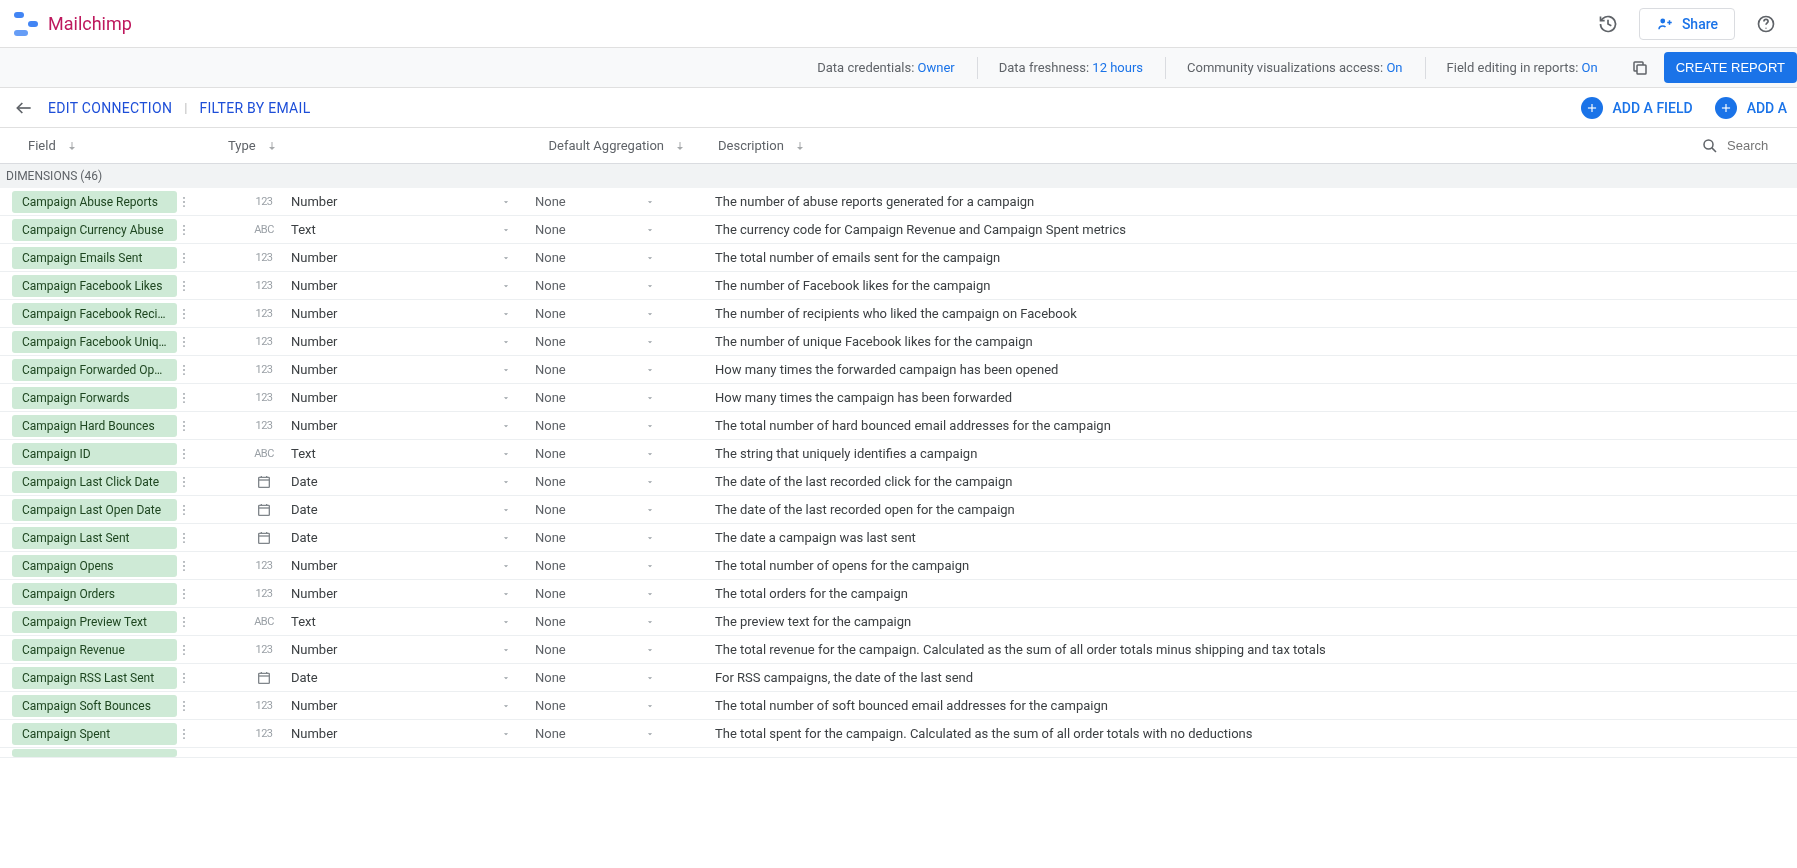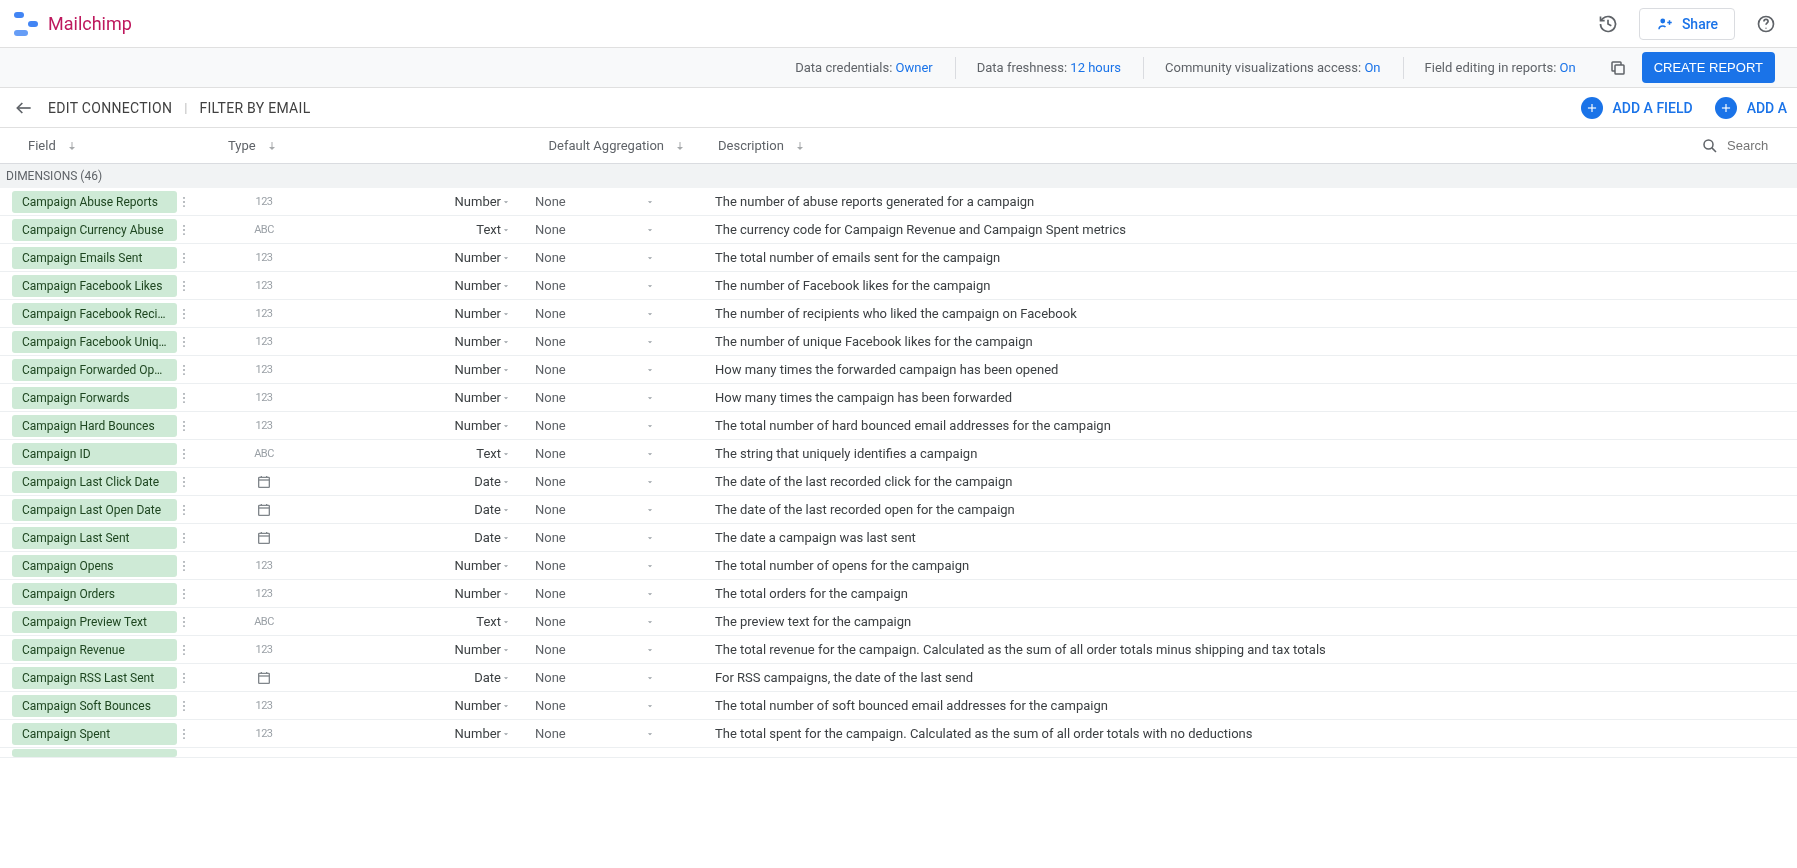--- a/index.html
+++ b/index.html
@@ -28,42 +28,42 @@
     display:flex; align-items:center; gap:8px;
     border:1px solid #dadce0; border-radius:4px;
     padding:6px 16px; color:#1a73e8; font-size:14px; font-weight:500; cursor:pointer;
   }
   .share-btn svg { fill:#1a73e8; }
 
   
   .infobar {
     display:flex; align-items:center; justify-content:flex-end;
     height:40px; background:#f8f9fa; border-bottom:1px solid #e0e0e0;
-    padding-right:22px; font-size:13px;
+    padding-right:0; font-size:13px;
   }
   .infobar .seg { padding:0 22px; position:relative; color:#5f6368; }
   .infobar .seg + .seg::before {
     content:""; position:absolute; left:0; top:50%; transform:translateY(-50%);
     height:22px; width:1px; background:#dadce0;
   }
   .infobar .seg a { color:#1a73e8; cursor:pointer; }
   .infobar .copy { width:36px;height:36px; display:flex;align-items:center;justify-content:center; color:#5f6368; cursor:pointer; margin-left:2px;}
   .create-report {
     background:#1a73e8; color:#fff; border:none;
     font-size:13px; font-weight:500; padding:8px 12px;
     border-radius:4px; margin-left:6px; cursor:pointer;
   }
 
   
   .editbar {
     display:flex; align-items:center; height:40px;
     border-bottom:1px solid #e0e0e0; padding:0 10px 0 14px;
   }
   .editbar .back { color:#5f6368; display:flex; align-items:center; cursor:pointer; margin-right:14px;}
-  .editbar .crumb { font-size:14px; color:#404040; letter-spacing:.3px;}
+  .editbar .crumb { font-size:14px; color:#1d4ed8; letter-spacing:.3px;}
   .editbar .divider { margin:0 12px; color:#bdbdbd; }
   .editbar-right { margin-left:auto; display:flex; gap:22px;}
   .pill-btn {
     display:flex; align-items:center; gap:10px;
     color:#1a73e8; font-size:14px; font-weight:500; cursor:pointer;
   }
   .plus-circle {
     width:22px;height:22px;border-radius:50%;background:#1a73e8;
     display:flex;align-items:center;justify-content:center;color:#fff;font-weight:600;
   }
@@ -97,21 +97,21 @@
   }
   .field-cell { width:215px; display:flex; align-items:center; padding-left:12px;}
   .chip {
     background:#ceead6; color:#1e4620;
     font-size:12px; padding:4px 10px; border-radius:3px;
     width:165px; white-space:nowrap; overflow:hidden; text-overflow:ellipsis;
   }
   .kebab { color:#9aa0a6; width:22px; text-align:center; cursor:pointer;}
   .type-cell { width:320px; display:flex; align-items:center; gap:16px; padding-left:38px;}
   .type-icon { width:22px; display:flex; justify-content:center; color:#9aa0a6; font-weight:400; font-size:11px; letter-spacing:-.5px;}
-  .type-dd { display:flex; align-items:center; justify-content:flex-end; width:220px; cursor:pointer;}
+  .type-dd { display:flex; align-items:center; justify-content:space-between; width:220px; cursor:pointer;}
   .agg-cell { width:180px; display:flex; align-items:center; }
   .agg-dd  { display:flex; align-items:center; justify-content:space-between; width:120px; cursor:pointer; color:#5f6368;}
   .caret { color:#9aa0a6; }
   .desc-cell { flex:1; color:#3c4043; }
 
   svg { display:block; }
 </style>
 </head>
 <body>
 

